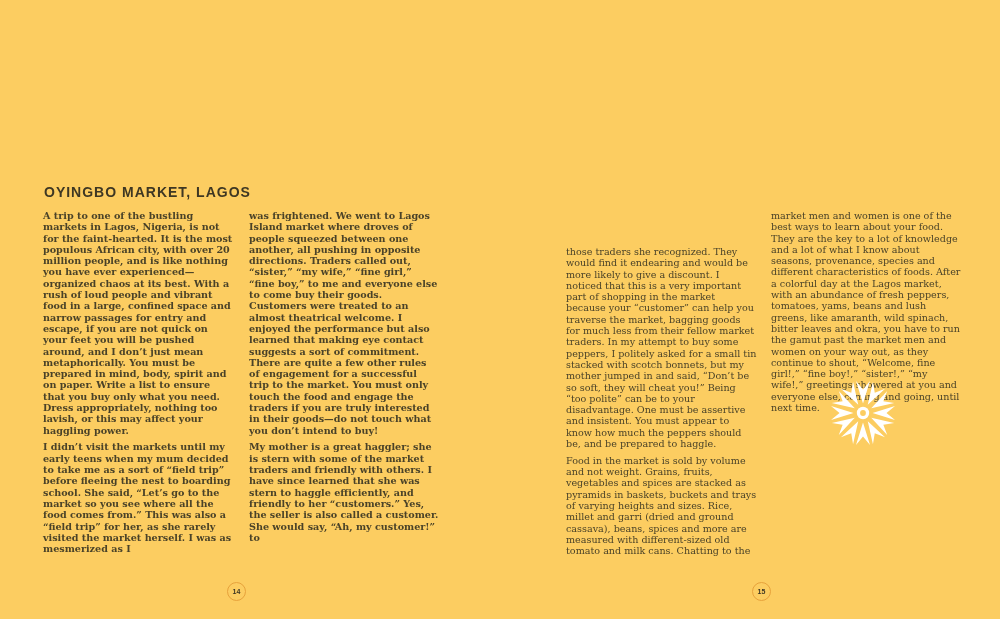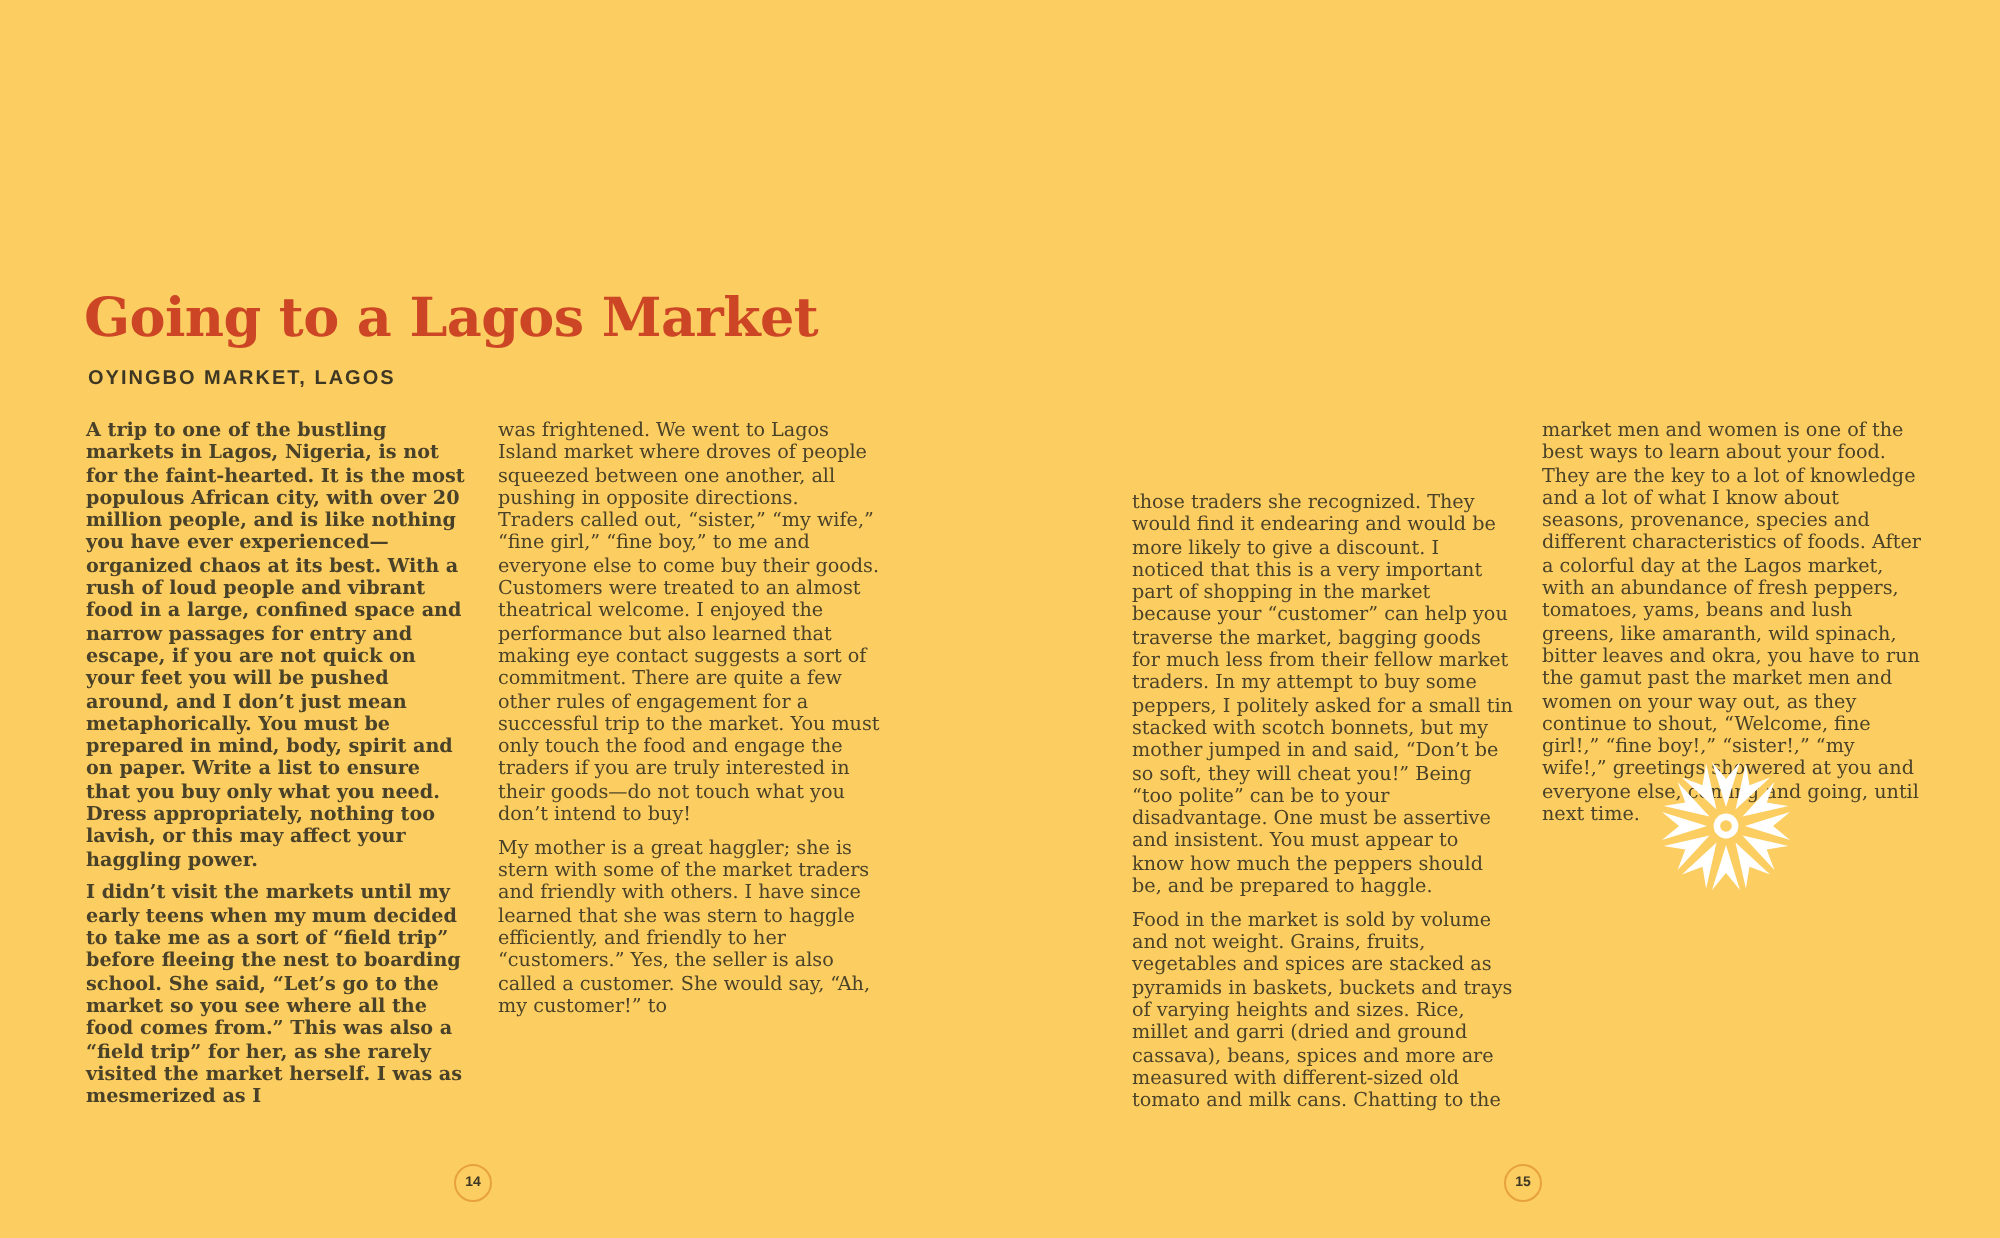--- a/index.html
+++ b/index.html
@@ -22,36 +22,36 @@
     font-weight: bold;
     font-size: 27px;
     letter-spacing: -0.3px;
     color: #cc4626;
   }
   .chapter-subtitle {
     position: absolute;
     left: 44px; top: 184px;
     font-family: "Liberation Sans", sans-serif;
     font-weight: bold;
-    font-size: 10px;
+    font-size: 14px;
     letter-spacing: 1px;
     color: #3e3723;
   }
   .col {
     position: absolute;
     top: 210px;
     width: 191px;
     font-size: 9.6px;
     line-height: 11.3px;
     color: #4a4228;
     text-align: left;
   }
   .col p { margin: 0 0 5.5px 0; }
   #col-1 { left: 43px; font-weight: bold; }
-  #col-2 { left: 249px; }
+  #col-2 { left: 249px; font-weight: bold; }
   #col-3 { left: 566px; margin-top: 36px; }
   #col-4 { left: 771px; }
   .page-number {
     position: absolute;
     top: 582px;
     width: 19px; height: 19px;
     border: 1.3px solid #e7a23b;
     border-radius: 50%;
     box-sizing: border-box;
     display: flex;
@@ -68,21 +68,20 @@
     position: absolute;
     left: 827px; top: 377px;
     width: 72px; height: 72px;
   }
 </style>
 </head>
 <body>
 
 <div class="spread">
 
-  <h1 class="chapter-title">Going to a Lagos Market</h1>
 
   <div class="chapter-subtitle">OYINGBO MARKET, LAGOS</div>
 
   <div class="col" id="col-1">
     <p>A trip to one of the bustling markets in Lagos, Nigeria, is not for the faint-hearted. It is the most populous African city, with over 20 million people, and is like nothing you have ever experienced—organized chaos at its best. With a rush of loud people and vibrant food in a large, confined space and narrow passages for entry and escape, if you are not quick on your feet you will be pushed around, and I don’t just mean metaphorically. You must be prepared in mind, body, spirit and on paper. Write a list to ensure that you buy only what you need. Dress appropriately, nothing too lavish, or this may affect your haggling power.</p>
     <p>I didn’t visit the markets until my early teens when my mum decided to take me as a sort of “field trip” before fleeing the nest to boarding school. She said, “Let’s go to the market so you see where all the food comes from.” This was also a “field trip” for her, as she rarely visited the market herself. I was as mesmerized as I</p>
   </div>
 
   <div class="col" id="col-2">
     <p>was frightened. We went to Lagos Island market where droves of people squeezed between one another, all pushing in opposite directions. Traders called out, “sister,” “my wife,” “fine girl,” “fine boy,” to me and everyone else to come buy their goods. Customers were treated to an almost theatrical welcome. I enjoyed the performance but also learned that making eye contact suggests a sort of commitment. There are quite a few other rules of engagement for a successful trip to the market. You must only touch the food and engage the traders if you are truly interested in their goods—do not touch what you don’t intend to buy!</p>

